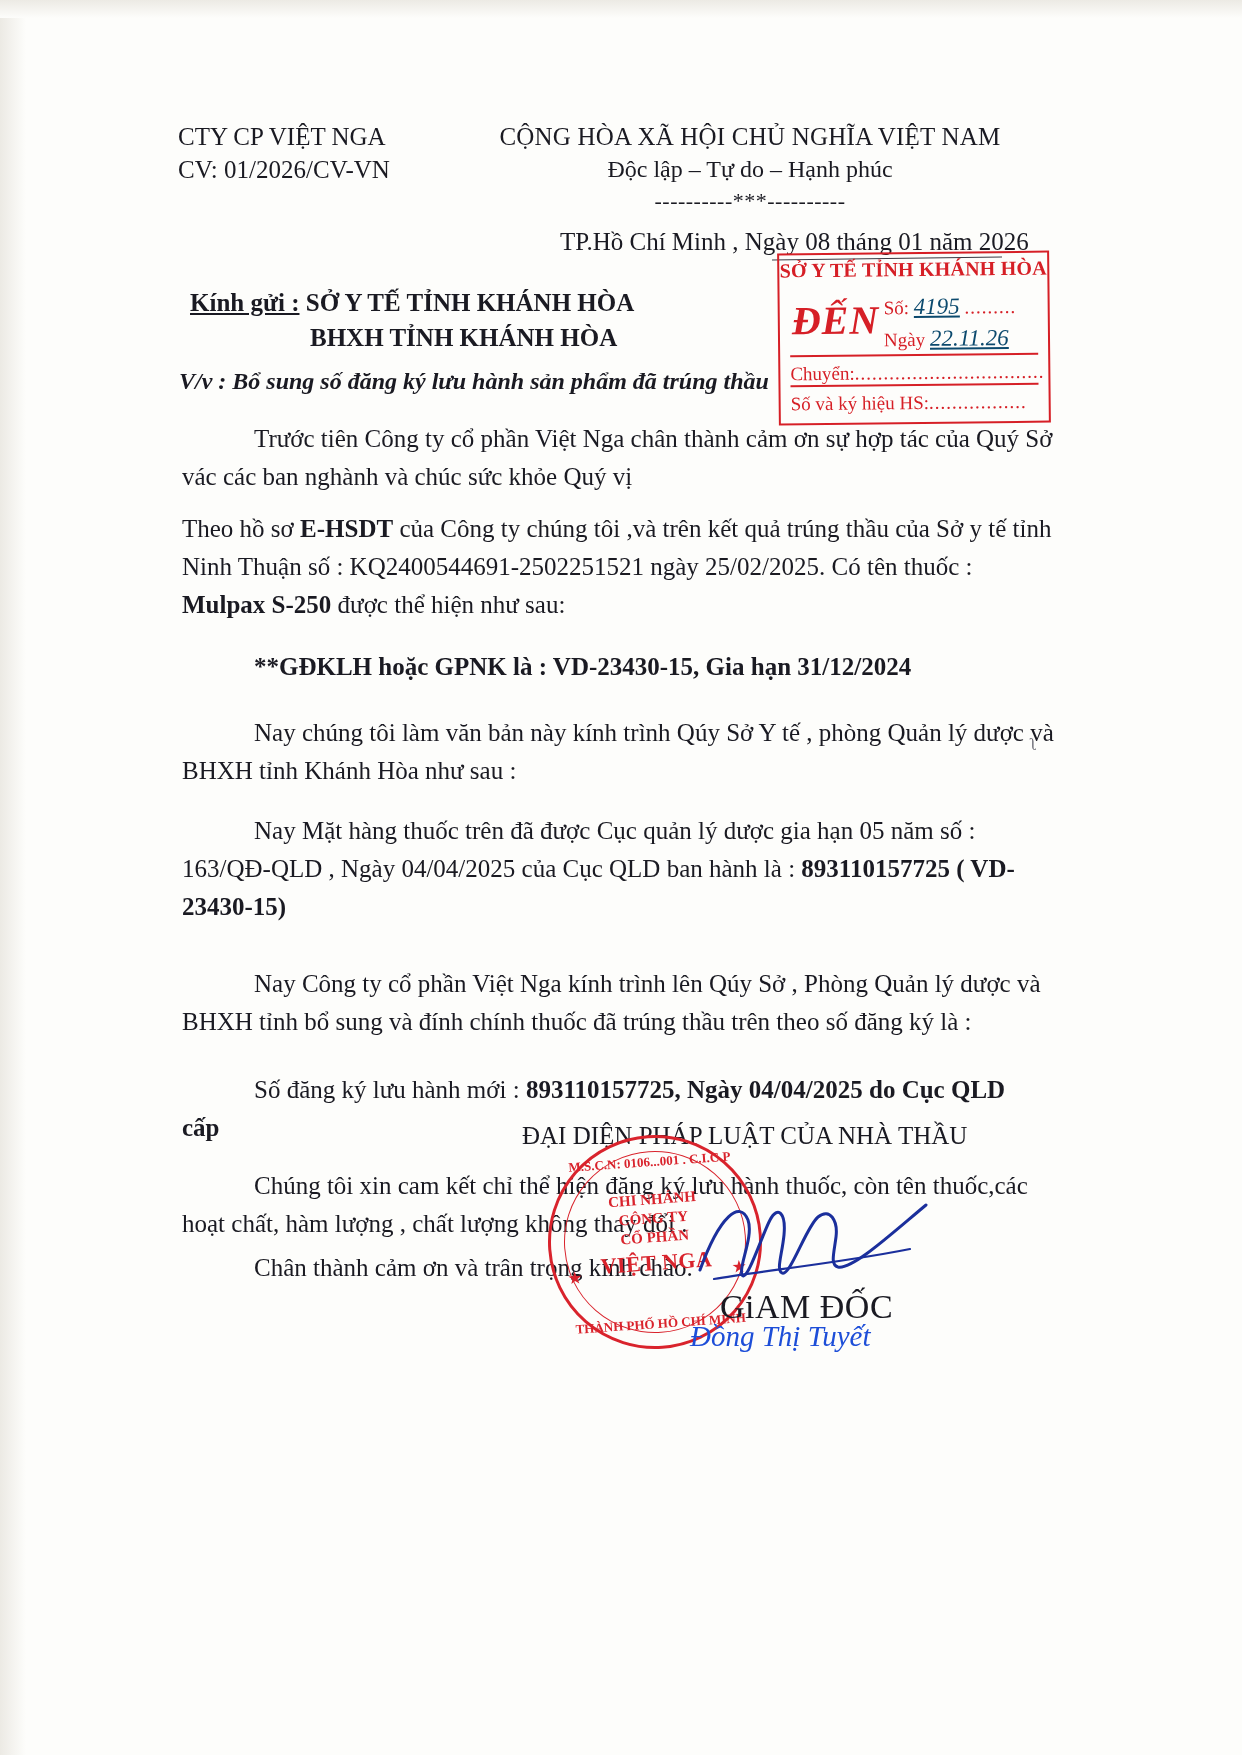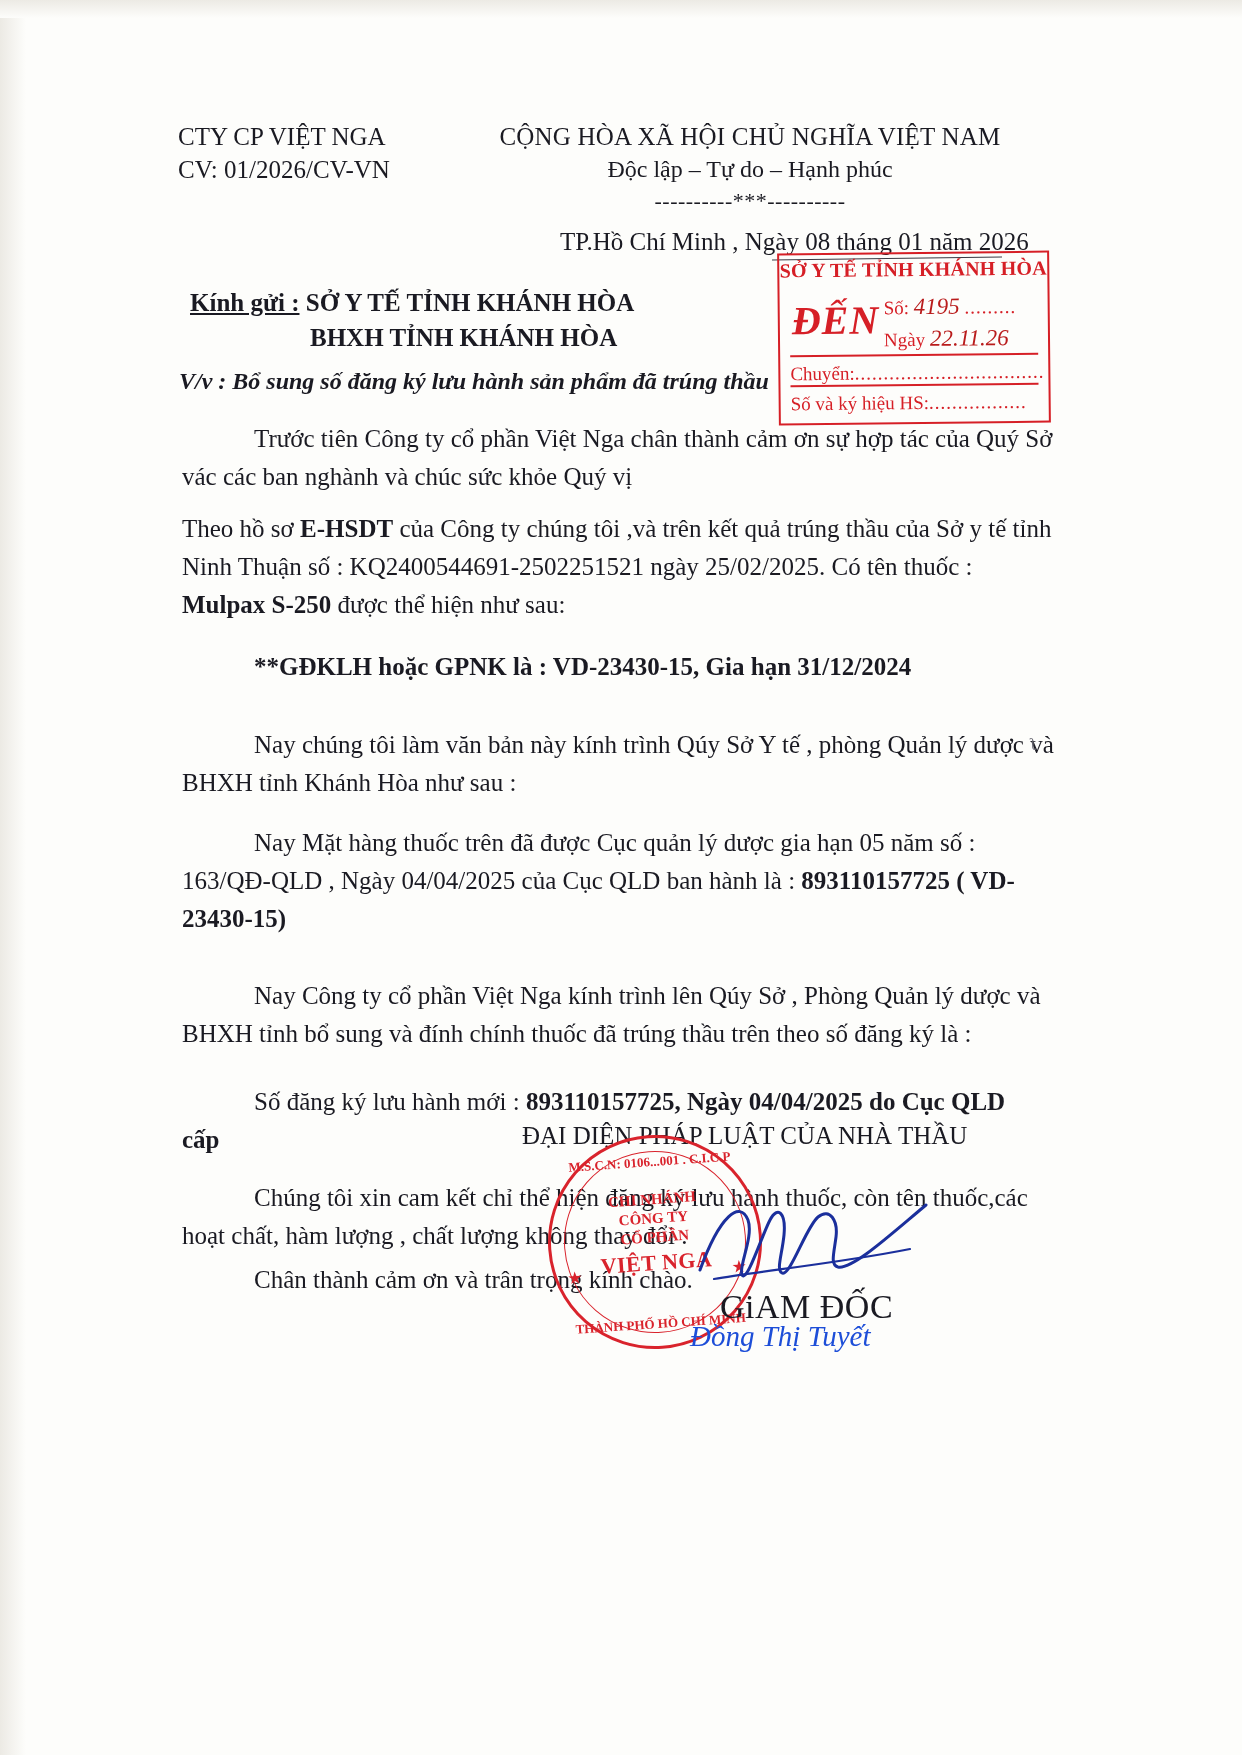--- a/index.html
+++ b/index.html
@@ -149,24 +149,25 @@
     font-size: 19px;
   }
   .stamp-red .s-hs {
     position: absolute;
     left: 10px;
     top: 138px;
     font-size: 19px;
   }
   .stamp-red .dots { letter-spacing: 1px; }
   .hand-blue {
-    color: #b91c1c;
+    color: #0c4a6e;
     font-family: "Liberation Serif", serif;
     font-size: 23px;
     font-style: italic;
+    text-decoration: underline;
   }
   .stamp-red .s-line {
     position: absolute;
     height: 2px;
     background: #d61f26;
   }
 
   .body-text {
     position: absolute;
     top: 420px;
@@ -320,21 +321,21 @@
     <div class="s-hs">
       <span>Số và ký hiệu HS:</span><span class="dots">.................</span>
     </div>
     <div class="s-line" style="left:10px; top:100px; right:10px;"></div>
     <div class="s-line" style="left:10px; top:130px; right:10px;"></div>
   </div>
 
   <div class="body-text">
     <p class="p indent">Trước tiên Công ty cổ phần Việt Nga chân thành cảm ơn sự hợp tác của Quý Sở vác các ban nghành và chúc sức khỏe Quý vị</p>
     <p class="p"><span>Theo hồ sơ </span><span class="b">E-HSDT</span><span> của Công ty chúng tôi ,và trên kết quả trúng thầu của Sở y tế tỉnh Ninh Thuận số : KQ2400544691-2502251521 ngày 25/02/2025. Có tên thuốc : </span><span class="b">Mulpax S-250</span><span>  được thể hiện như sau:</span></p>
-    <p class="p center-b" style="margin-top:24px; margin-bottom:40px;">**GĐKLH hoặc GPNK là : VD-23430-15, Gia hạn 31/12/2024</p>
+    <p class="p center-b" style="margin-top:24px; margin-bottom:28px;">**GĐKLH hoặc GPNK là : VD-23430-15, Gia hạn 31/12/2024</p>
     <p class="p indent">Nay chúng tôi làm văn bản này kính trình Qúy Sở Y tế , phòng Quản lý dược và BHXH tỉnh Khánh Hòa như sau :</p>
     <p class="p" style="margin-top:22px;"><span style="display:inline-block; width:72px;"></span><span>Nay Mặt hàng thuốc trên đã được Cục quản lý dược gia hạn 05 năm số : 163/QĐ-QLD , Ngày 04/04/2025 của Cục QLD ban hành là : </span><span class="b">893110157725 ( VD-23430-15)</span></p>
     <p class="p indent" style="margin-top:39px;">Nay Công ty cổ phần Việt Nga kính trình lên Qúy Sở , Phòng Quản lý dược và BHXH tỉnh bổ sung và đính chính thuốc đã trúng thầu trên theo số đăng ký là :</p>
     <p class="p" style="margin-top:30px;"><span style="display:inline-block; width:72px;"></span><span>Số đăng ký lưu hành mới : </span><span class="b">893110157725, Ngày 04/04/2025 do Cục QLD</span><br><span class="b">cấp</span></p>
     <p class="p indent" style="margin-top:20px;">Chúng tôi xin cam kết chỉ thể hiện đăng ký lưu hành thuốc, còn tên thuốc,các hoạt chất, hàm lượng , chất lượng không thay đổi .</p>
     <p class="p indent" style="margin-top:-8px;">Chân thành cảm ơn và trân trọng kính chào.</p>
   </div>
 
   <div class="small-mark">ʅ</div>
 

